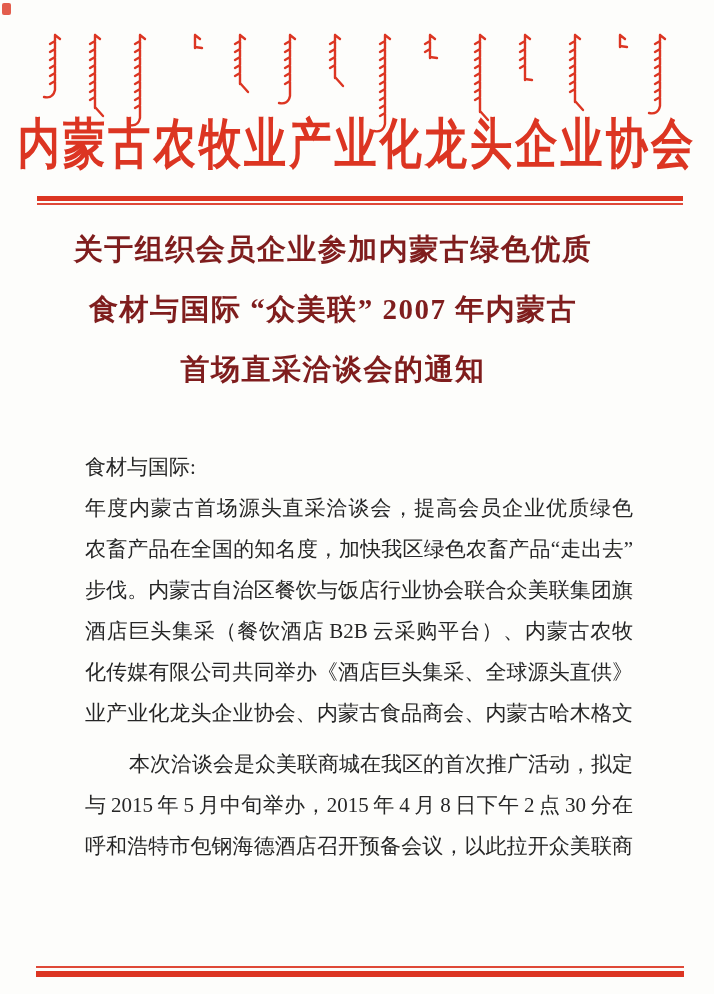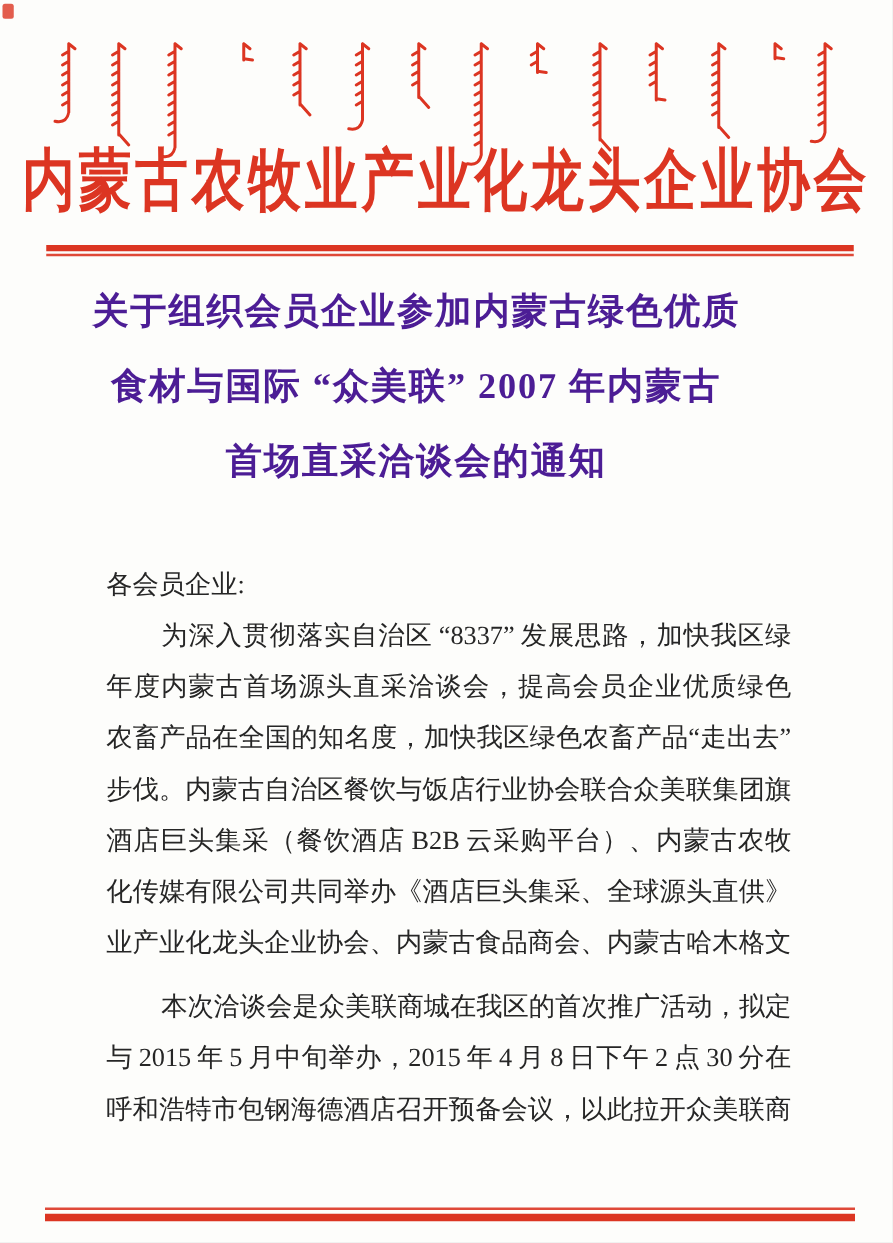--- a/index.html
+++ b/index.html
@@ -31,21 +31,21 @@
   .org-name{
     font-size:54px;font-weight:700;color:var(--red);
     white-space:nowrap;letter-spacing:4px;line-height:64px;
     transform:scaleX(0.78);transform-origin:center;
   }
   .rule-top{position:absolute;left:37px;top:196px;width:646px;}
   .rule-top .thick{height:5px;background:var(--red);}
   .rule-top .thin{height:2px;background:var(--red);margin-top:2px;opacity:.9;}
   .doc-title{
     position:absolute;top:219px;left:0;width:666px;
-    text-align:center;color:#4c1d95;font-weight:700;
+    text-align:center;color:#7f1d1d;font-weight:700;
   }
   .title-line{font-size:29px;line-height:60px;letter-spacing:1.5px;}
   .body-block{
     position:absolute;top:447px;left:85px;width:548px;
     color:var(--ink);font-size:21px;line-height:41px;
     letter-spacing:0;word-spacing:-1px;
   }
   .line{white-space:nowrap;}
   .just{text-align:justify;text-align-last:justify;}
   .indent{padding-left:44px;}
@@ -87,24 +87,23 @@
     <div class="thin"></div>
   </div>
 
   <div class="doc-title" id="title">
       <div class="title-line">关于组织会员企业参加内蒙古绿色优质</div>
       <div class="title-line">食材与国际 “众美联” 2007 年内蒙古</div>
       <div class="title-line">首场直采洽谈会的通知</div>
     </div>
 
   <div class="body-block">
-    <div class="line">各会员企业:</div>
+    <div class="line">食材与国际:</div>
     <div id="paragraphs">
         <div class="paragraph">
-          <div class="line indent just">为深入贯彻落实自治区 “8337” 发展思路，加快我区绿</div>
           <div class="line just">年度内蒙古首场源头直采洽谈会，提高会员企业优质绿色</div>
           <div class="line just">农畜产品在全国的知名度，加快我区绿色农畜产品“走出去”</div>
           <div class="line just">步伐。内蒙古自治区餐饮与饭店行业协会联合众美联集团旗</div>
           <div class="line just">酒店巨头集采（餐饮酒店 B2B 云采购平台）、内蒙古农牧</div>
           <div class="line just">化传媒有限公司共同举办《酒店巨头集采、全球源头直供》</div>
           <div class="line just">业产业化龙头企业协会、内蒙古食品商会、内蒙古哈木格文</div>
         </div>
         <div class="paragraph para-gap">
           <div class="line indent just">本次洽谈会是众美联商城在我区的首次推广活动，拟定</div>
           <div class="line just">与 2015 年 5 月中旬举办，2015 年 4 月 8 日下午 2 点 30 分在</div>

